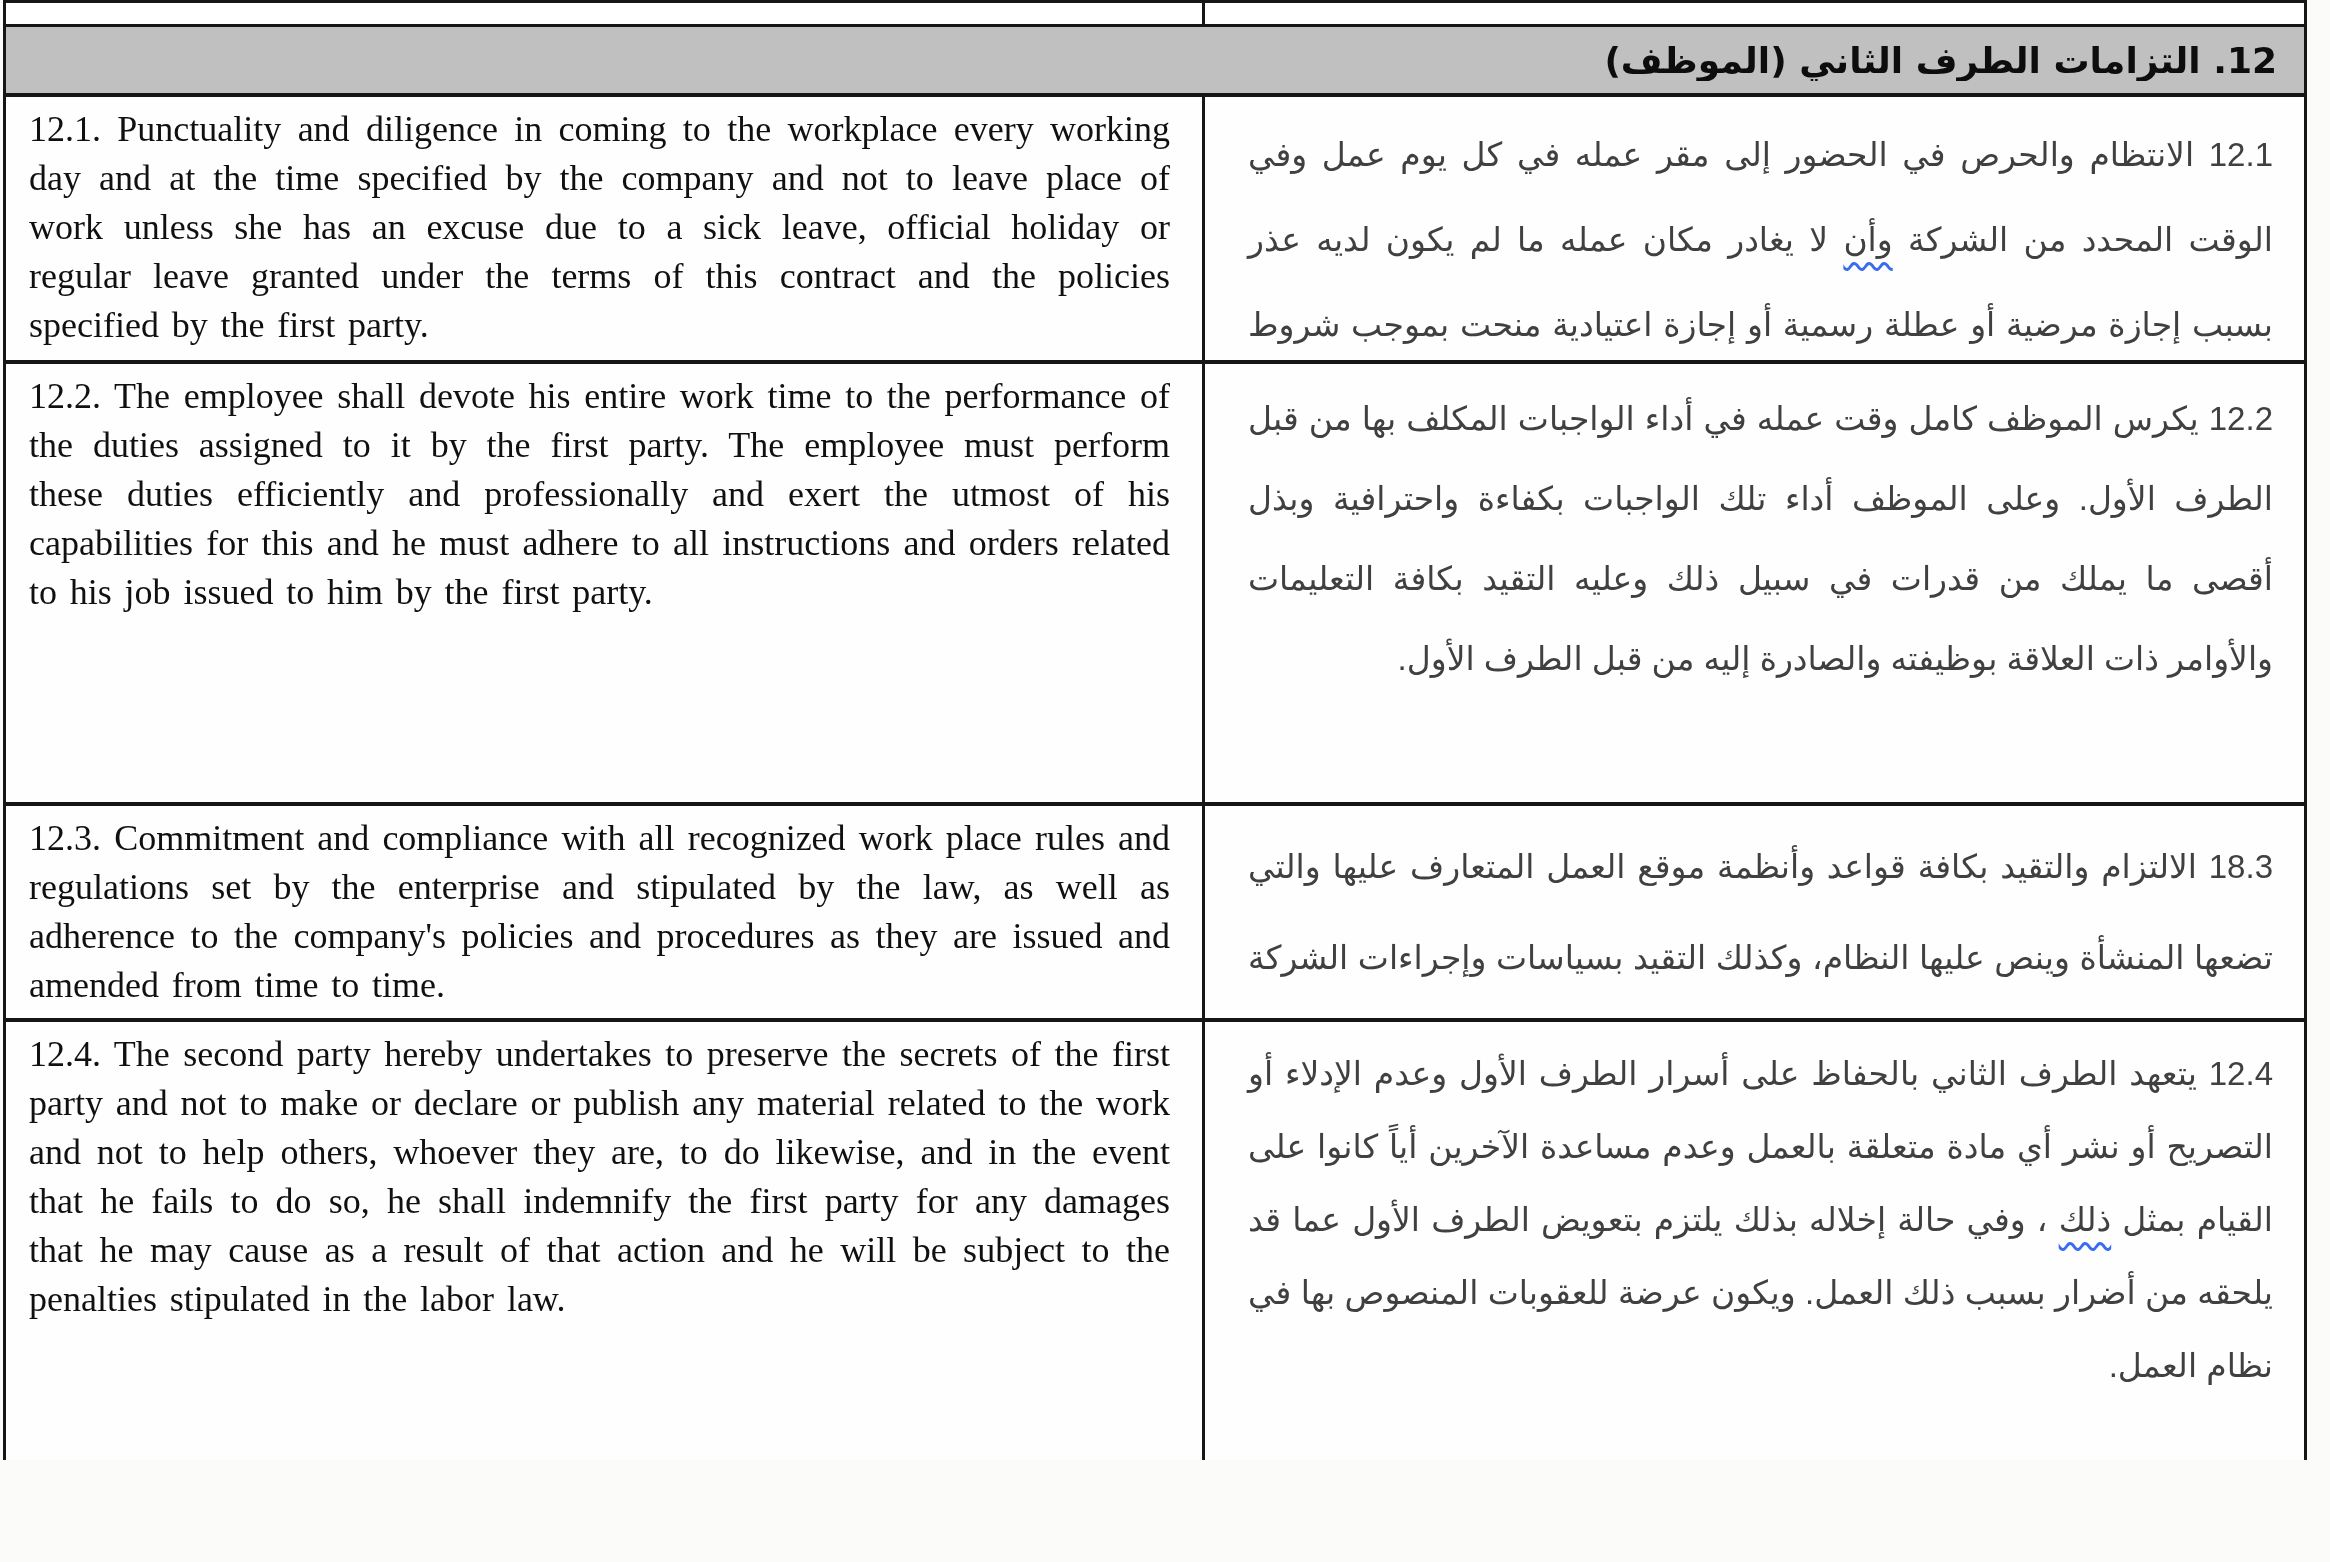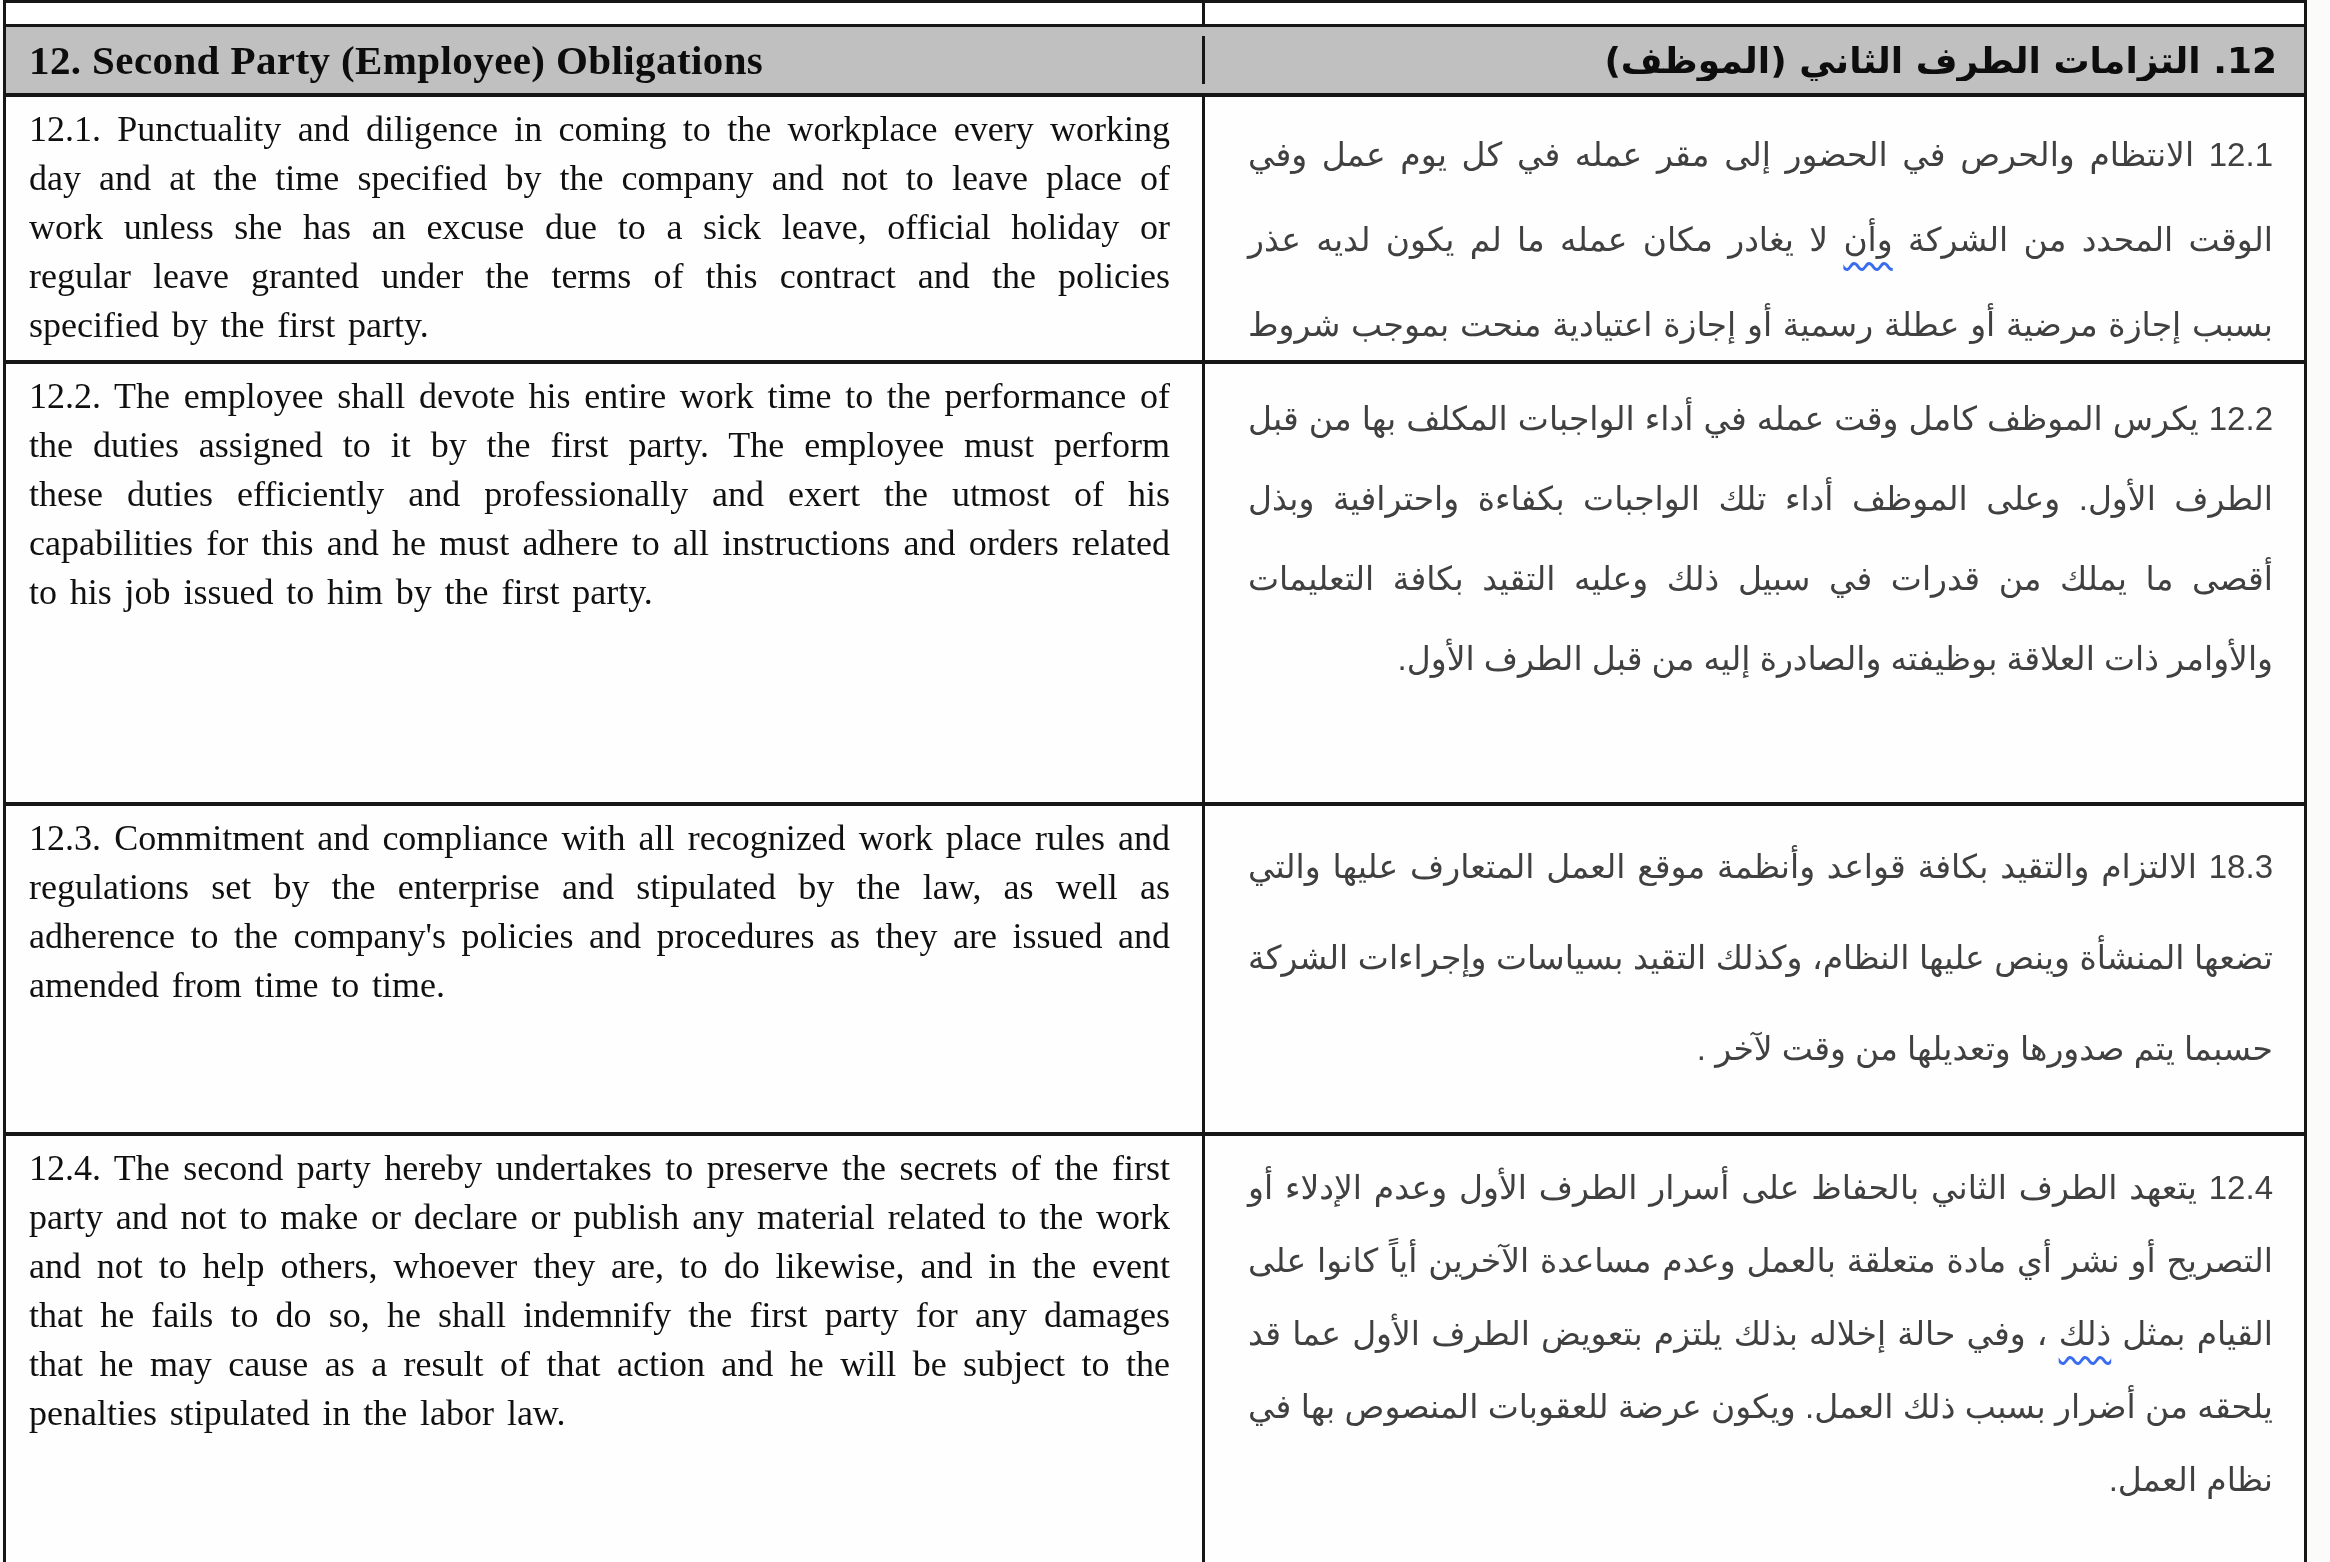--- a/index.html
+++ b/index.html
@@ -62,21 +62,21 @@
     text-align:justify;
     direction:rtl;
     color:#404040;
   }
   .lh-r1{line-height:85px;}
   .lh-r2{line-height:80px;}
   .lh-r3{line-height:91px;}
   .lh-r4{line-height:73px;}
   .row-r1{height:267px;}
   .row-r2{height:442px;}
-  .row-r3{height:330px;}
+  .row-r3{height:216px;}
   .row-r4{height:438px;border-bottom:none;}
   .squiggle{
     text-decoration-line:underline;
     text-decoration-style:wavy;
     text-decoration-color:#3a6cf0;
     text-decoration-thickness:3px;
     text-underline-offset:10.6px;
   }
   .watermark{
     position:absolute;
@@ -100,23 +100,20 @@
 <div class="sheet">
 
   <div class="contract-table">
 
     <div class="row row-sliver">
       <div class="cell cell-en"></div>
       <div class="cell cell-ar"></div>
     </div>
 
     <div class="row row-header">
-      <div class="cell cell-en">
-        <div class="h-en">12. Second Party (Employee) Obligations</div>
-      </div>
       <div class="cell cell-ar">
         <div class="h-ar">12. التزامات الطرف الثاني (الموظف)</div>
       </div>
     </div>
 
     <div class="row row-r1">
       <div class="cell cell-en">
         <p class="p-en">12.1. Punctuality and diligence in coming to the workplace every working day and at the time specified by the company and not to leave place of work unless she has an excuse due to a sick leave, official holiday or regular leave granted under the terms of this contract and the policies specified by the first party.</p>
       </div>
       <div class="cell cell-ar">

